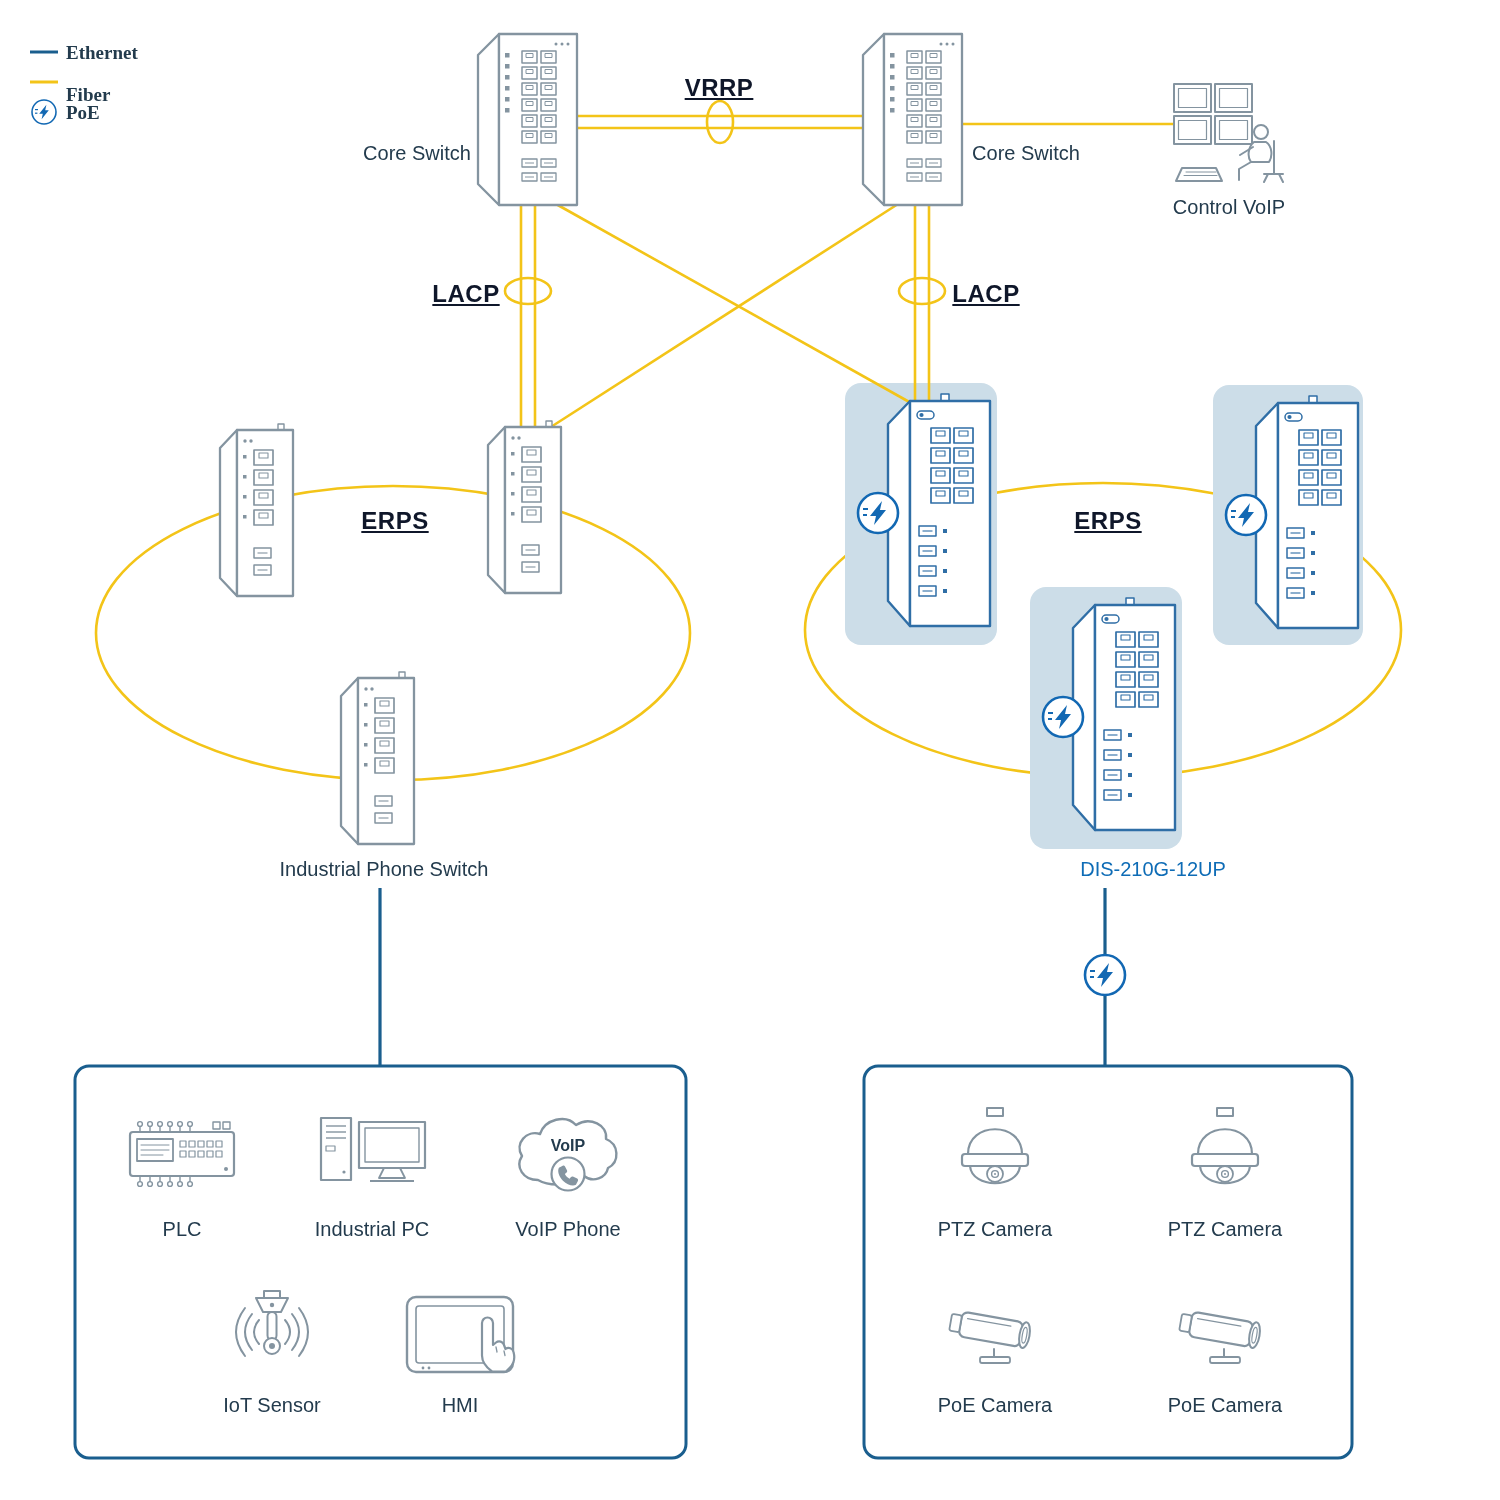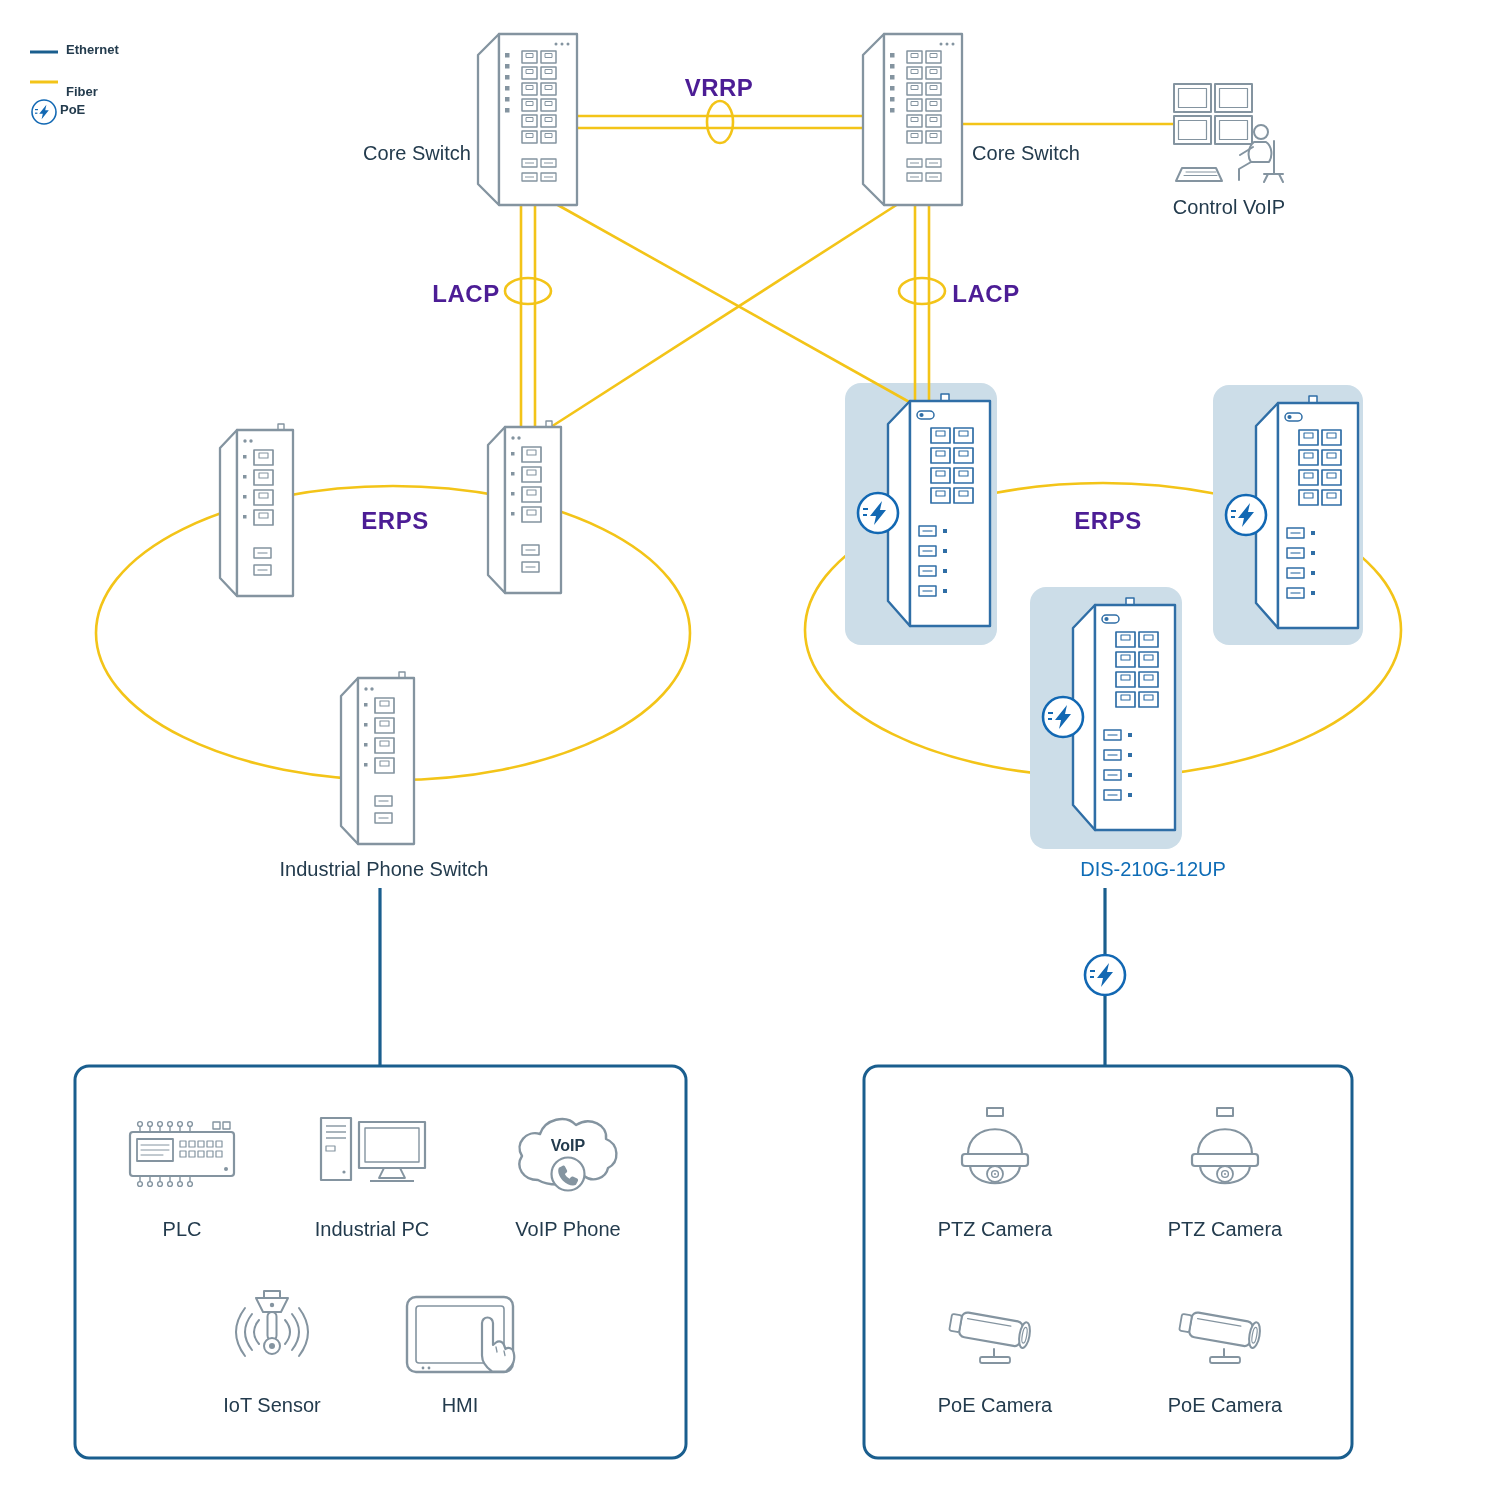--- a/index.html
+++ b/index.html
@@ -5,23 +5,23 @@
   * { margin:0; padding:0; box-sizing:border-box; }
   html,body { width:1500px; height:1500px; background:#fff; }
   body { font-family:"Liberation Sans","DejaVu Sans",sans-serif; }
   .canvas { position:relative; width:1500px; height:1500px; background:#fff; overflow:hidden; }
   .layer { position:absolute; left:0; top:0; }
   svg { display:block; }
   svg text { font-family:"Liberation Sans","DejaVu Sans",sans-serif; }
   .lbl  { position:absolute; transform:translateX(-50%); font-size:20px; font-weight:400;
           color:#233b4d; white-space:nowrap; }
   .plbl { position:absolute; transform:translateX(-50%); font-size:24px; font-weight:700;
-          color:#4c1d95; white-space:nowrap; letter-spacing:.5px; }
+          color:#0f172a; white-space:nowrap; letter-spacing:.5px;text-decoration:underline; }
   .blue { color:#0e6cb6;margin-left:48px; }
-  .lgd  { position:absolute; font-size:13px; font-weight:700; color:#233b4d; white-space:nowrap; }
+  .lgd  { position:absolute; font-size:19px; font-weight:700; color:#233b4d; white-space:nowrap;font-family:Liberation Serif, serif; }
   .dev-gray { color:#8494a0; }
   .dev-blue { color:#2f6ea6; }
 </style>
 </head>
 <body>
 
 <div class="canvas">
 
   <svg class="layer" width="1500" height="1500" viewBox="0 0 1500 1500">
     <defs>
@@ -327,21 +327,21 @@
 
     <g>
       <line x1="30" y1="52" x2="58" y2="52" stroke="#1a5e8e" stroke-width="3"></line>
       <line x1="30" y1="82" x2="58" y2="82" stroke="#f3c418" stroke-width="3"></line>
       <use href="#poe-badge" transform="translate(44,112) scale(0.6)"></use>
     </g>
   </svg>
 
   <div class="lgd" style="left:66px; top:42px">Ethernet</div>
   <div class="lgd" style="left:66px; top:84px">Fiber</div>
-  <div class="lgd" style="left:60px; top:102px">PoE</div>
+  <div class="lgd" style="left:66px; top:102px">PoE</div>
 
   <div class="plbl" style="left:719px; top:74px">VRRP</div>
   <div class="lbl" style="left:417px; top:142px">Core Switch</div>
   <div class="lbl" style="left:1026px; top:142px">Core Switch</div>
   <div class="lbl" style="left:1229px; top:196px">Control VoIP</div>
 
   <div class="plbl" style="left:466px; top:280px">LACP</div>
   <div class="plbl" style="left:986px; top:280px">LACP</div>
 
   <div class="plbl" style="left:395px; top:507px">ERPS</div>

